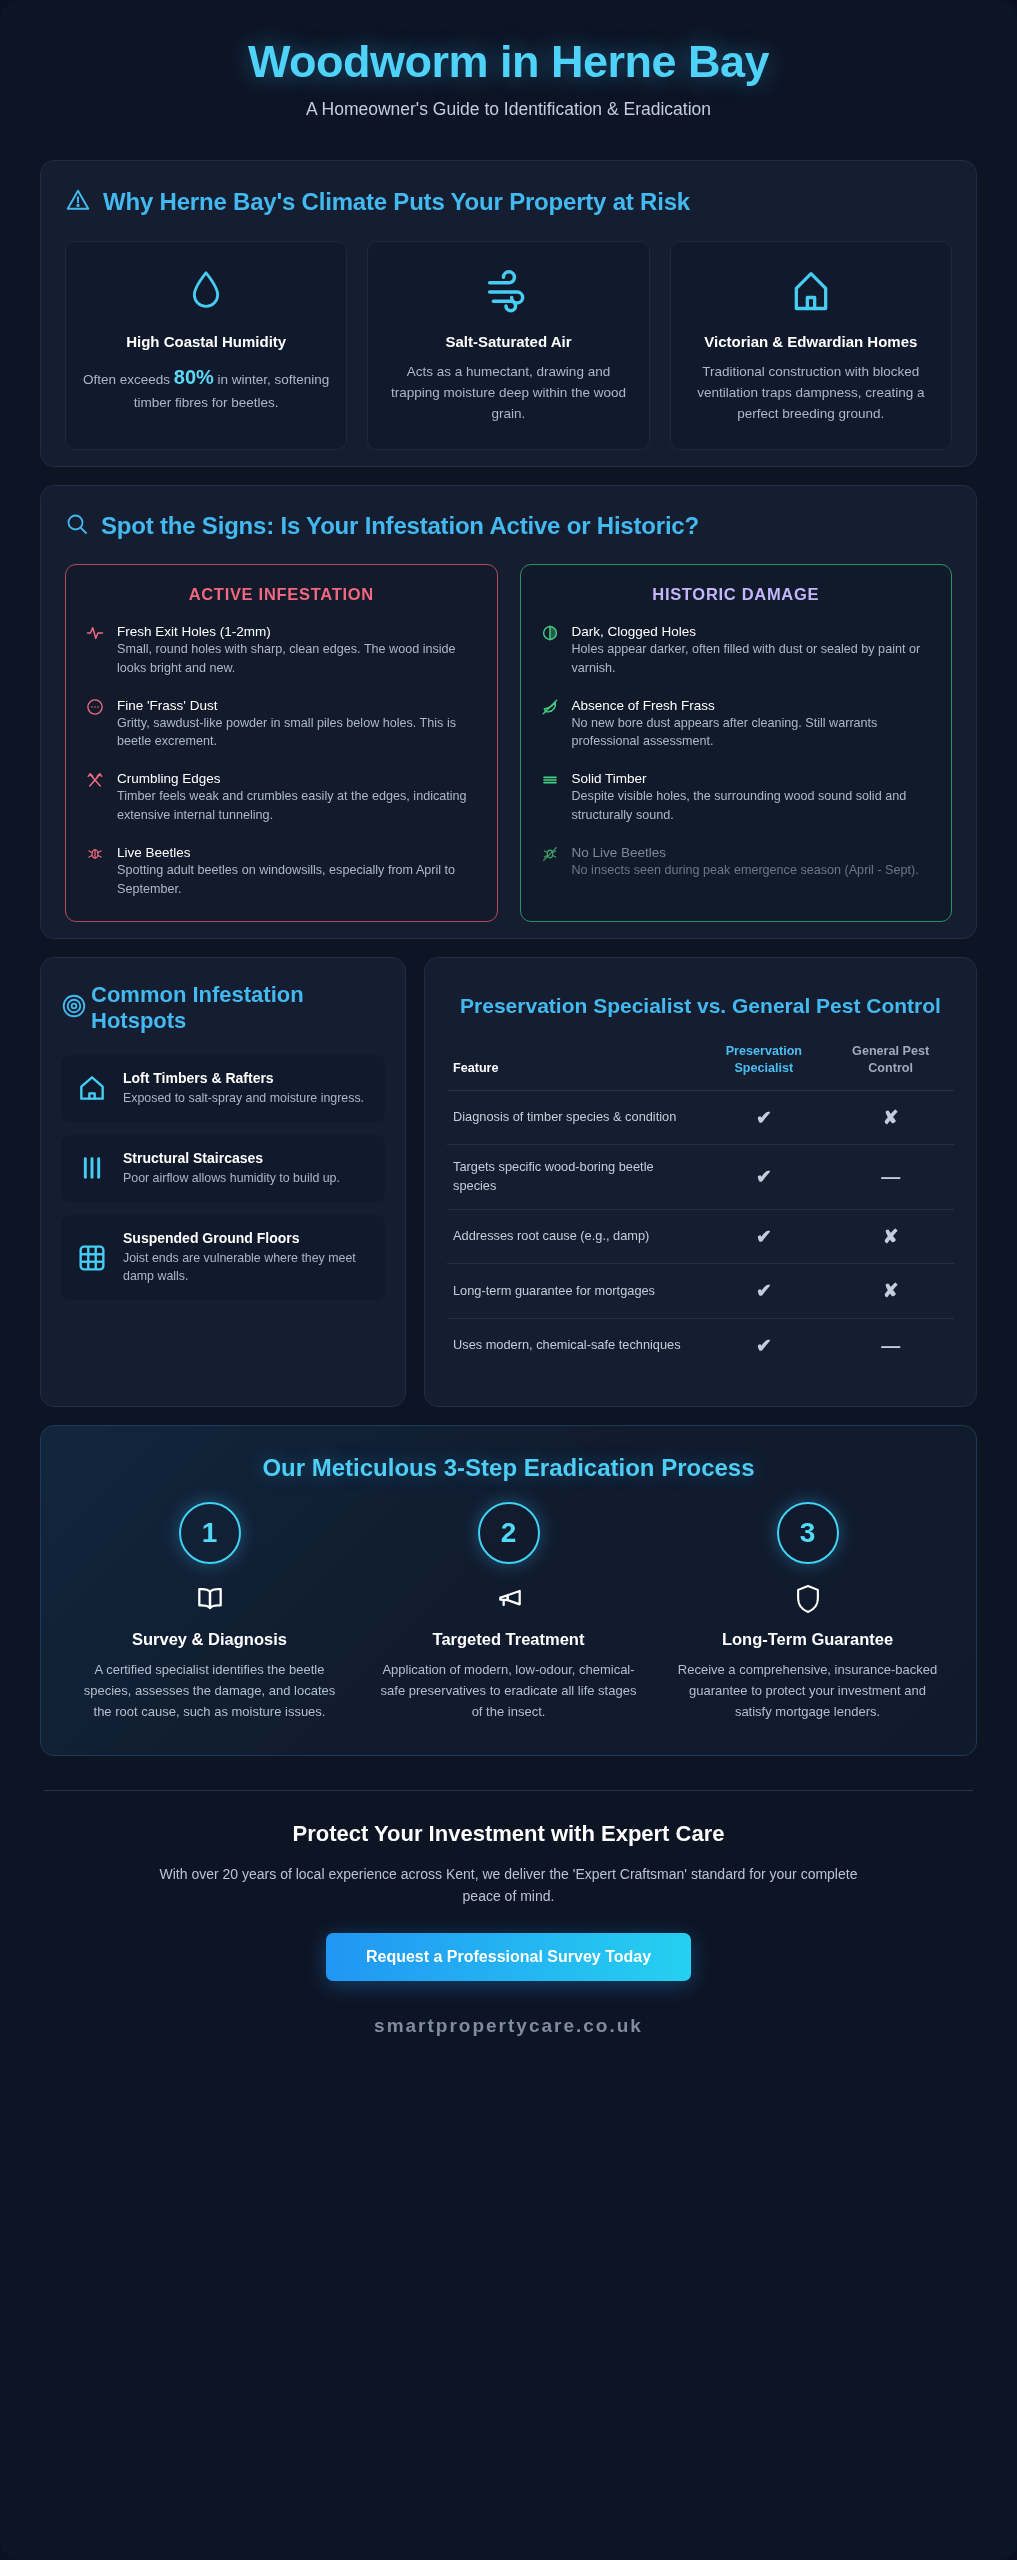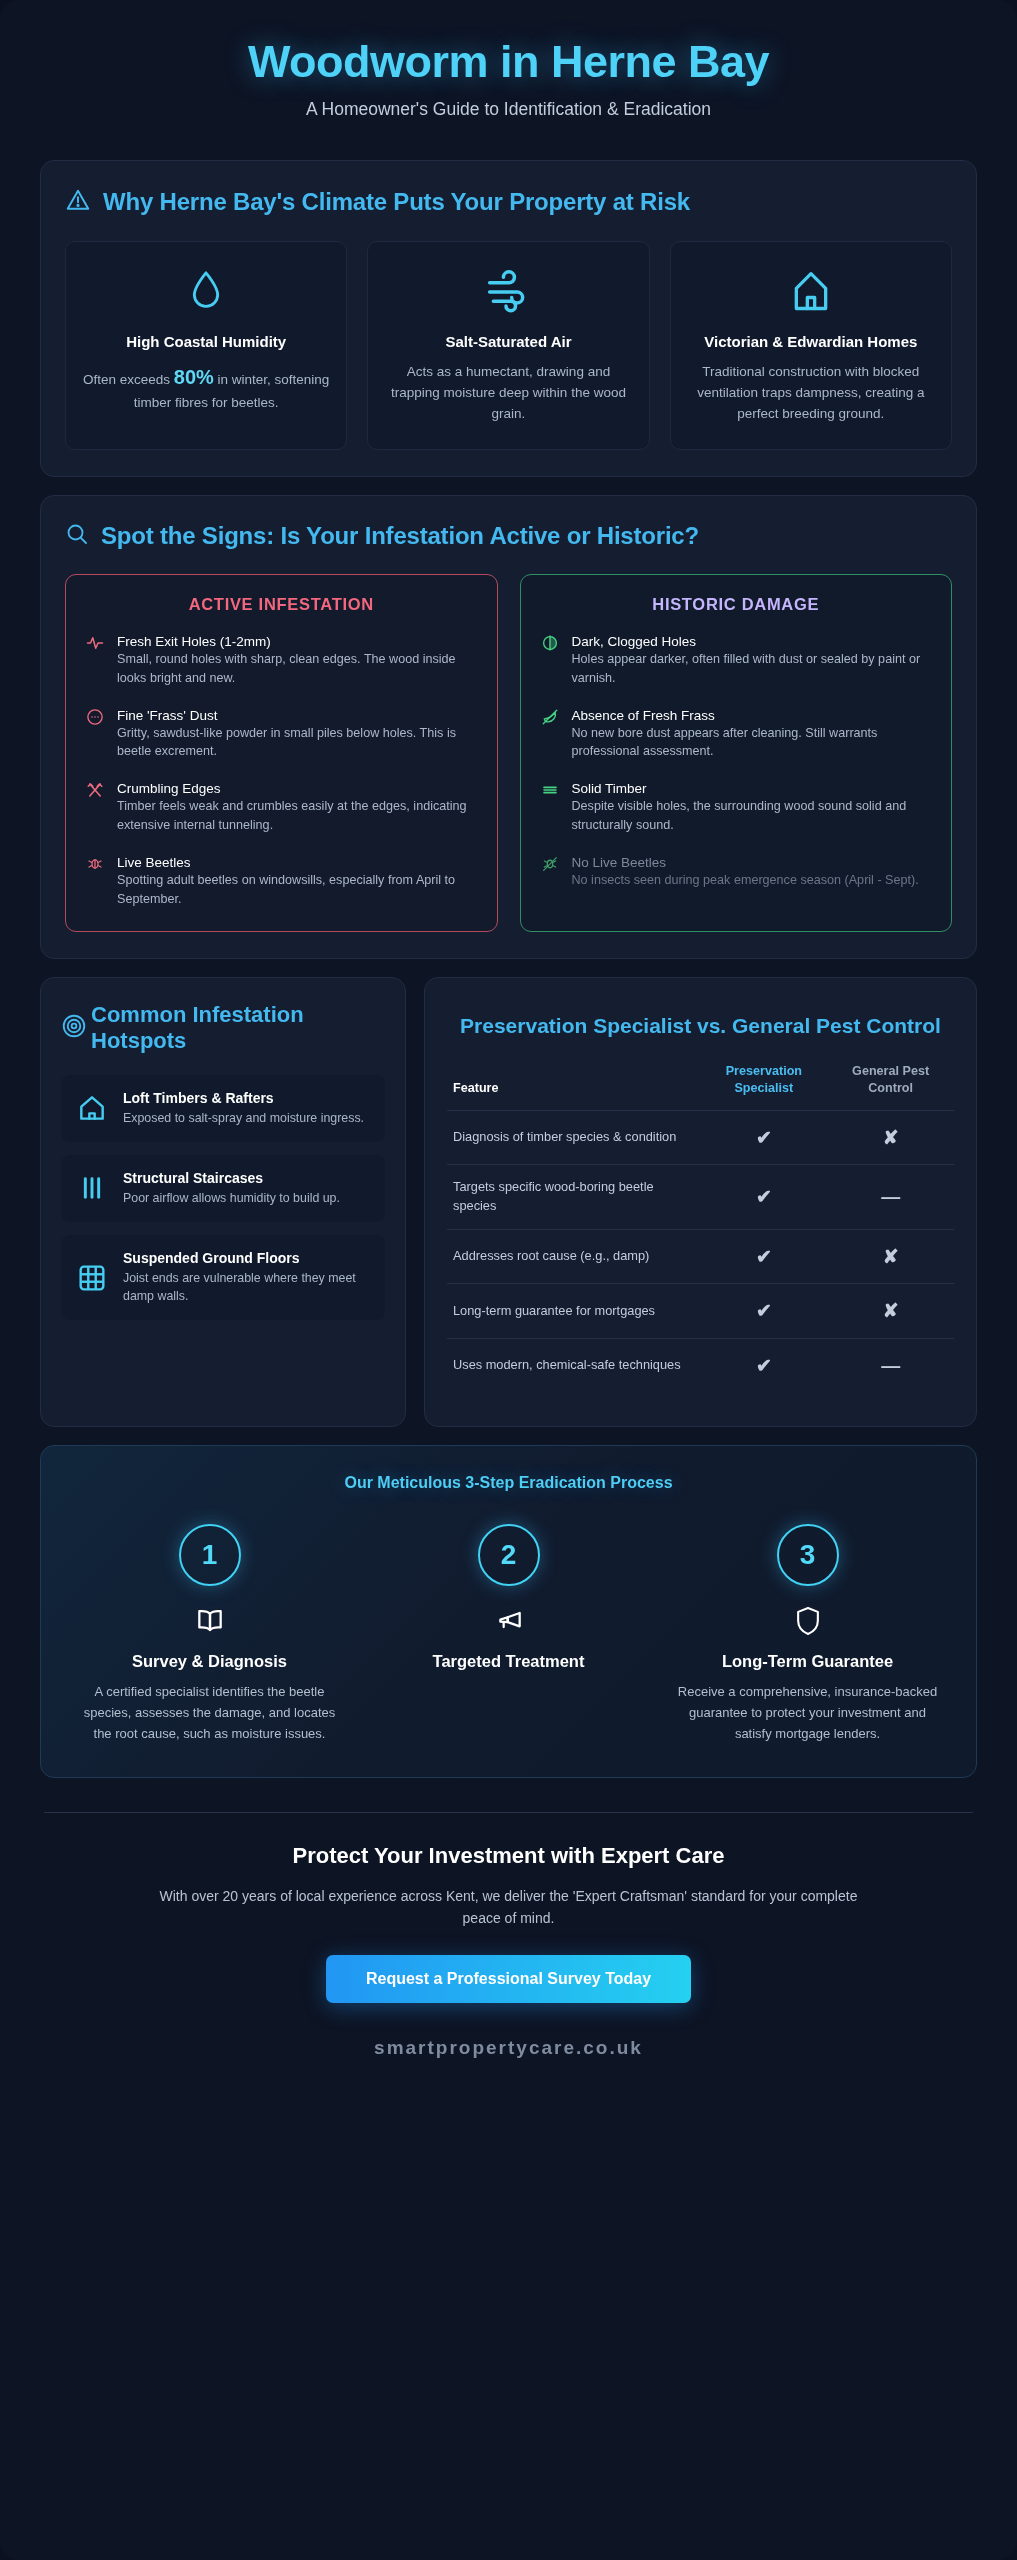--- a/index.html
+++ b/index.html
@@ -34,21 +34,21 @@
     color: #c2cede;
     font-weight: 400;
   }
 
   
   .section {
     margin: 18px 40px 4px;
     background: #151d31;
     border: 1px solid #222c44;
     border-radius: 14px;
-    padding: 26px 24px 26px;
+    padding: 26px 24px 16px;
   }
   .section-head {
     display: flex;
     align-items: center;
     gap: 12px;
     margin-bottom: 24px;
   }
   .section-head .ic { flex: 0 0 auto; display: block; }
   .section-title {
     font-size: 24px;
@@ -151,22 +151,22 @@
 
   
   .process {
     margin: 18px 40px 0;
     border-radius: 14px;
     border: 1px solid #1f3a56;
     background: linear-gradient(135deg, #11263c 0%, #111b2e 48%, #0f1a2c 100%);
     padding: 28px 24px 32px;
   }
   .process-title {
-    text-align: center; font-size: 16px; font-weight: bold;
-    color: #4ecdf5; margin-bottom: 32px;
+    text-align: center; font-size: 24px; font-weight: bold;
+    color: #4ecdf5; margin-bottom: 20px;
     text-shadow: 0 0 18px rgba(56,189,248,0.35);
   }
   .steps { display: flex; gap: 10px; }
   .step { flex: 1 1 0; text-align: center; padding: 0 12px; }
   .step-circle {
     width: 62px; height: 62px; margin: 0 auto 18px;
     border: 2.5px solid #41d3f5; border-radius: 50%;
     display: flex; align-items: center; justify-content: center;
     font-size: 28px; font-weight: bold; color: #52d9f8;
     box-shadow: 0 0 18px rgba(56,189,248,0.35);
@@ -513,20 +513,21 @@
       <div class="step">
         <div class="step-circle">2</div>
         <div class="step-ic">
           <svg width="32" height="32" viewBox="0 0 24 24" fill="none" stroke="#ffffff" stroke-width="1.7" stroke-linecap="round" stroke-linejoin="round">
               <path d="M20 6v10l-9-3.2V9.2z"></path>
               <path d="M11 9.2 5.5 11v1.5L11 12.8z"></path>
               <path d="M8 13v3.5"></path>
             </svg>
         </div>
         <div class="step-title">Targeted Treatment</div>
+        <div class="step-desc">Application of modern, low-odour, chemical-safe preservatives to eradicate all life stages of the insect.</div>
       </div>
 
       <div class="step">
         <div class="step-circle">3</div>
         <div class="step-ic">
           <svg width="30" height="32" viewBox="0 0 24 26" fill="none" stroke="#ffffff" stroke-width="1.7" stroke-linecap="round" stroke-linejoin="round">
               <path d="M12 2.5 20 5.6v7.1c0 5-3.3 8.8-8 10.8-4.7-2-8-5.8-8-10.8V5.6z"></path>
             </svg>
         </div>
         <div class="step-title">Long-Term Guarantee</div>

